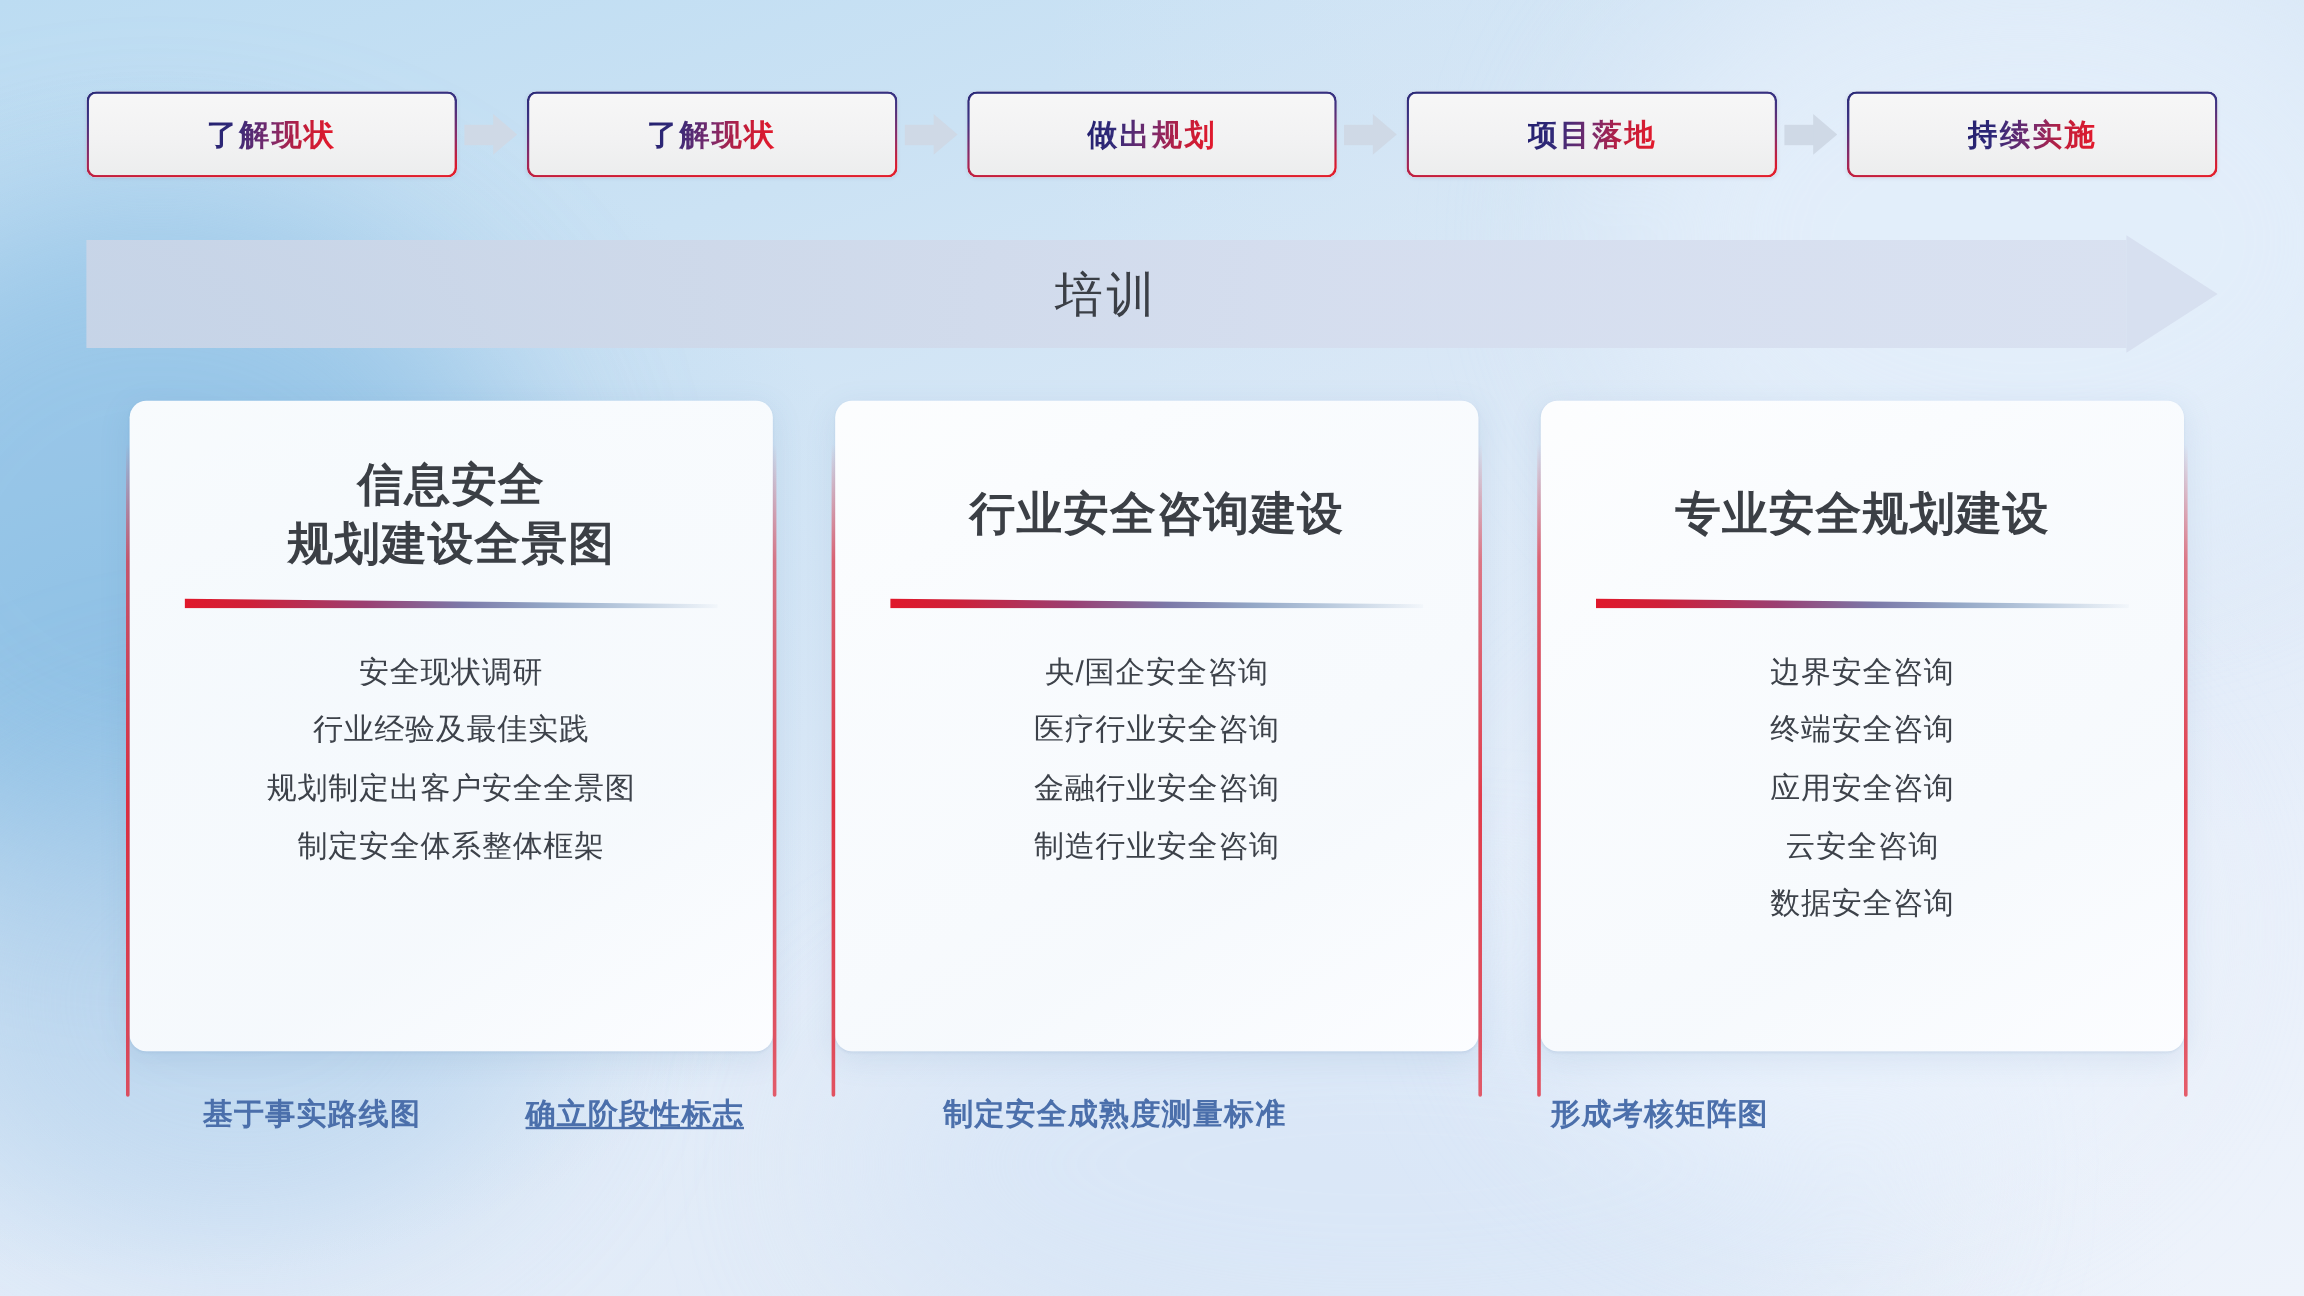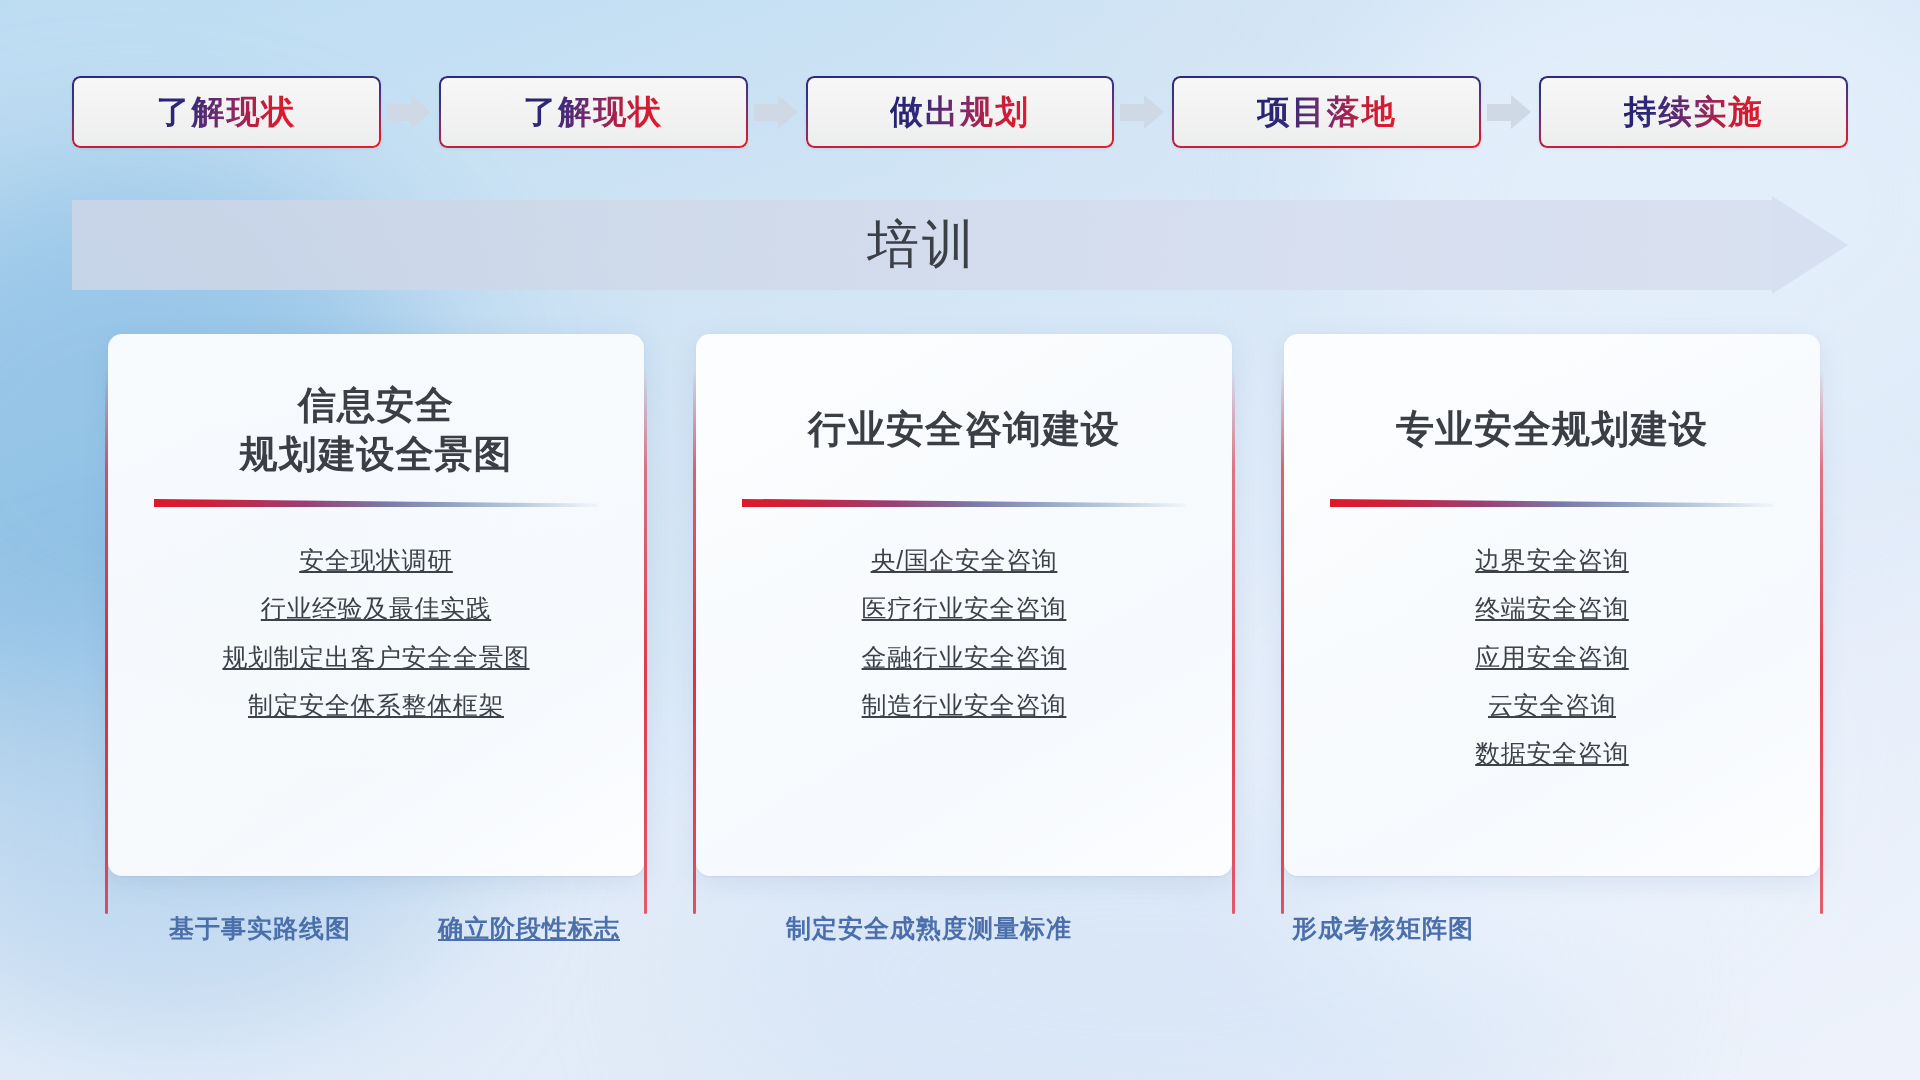--- a/index.html
+++ b/index.html
@@ -52,21 +52,21 @@
     padding: 1.6px;
     background: linear-gradient(177deg, #2b2a78 0%, #3b3383 28%, #8d2a66 62%, #d81a2e 88%, #e4202c 100%);
     -webkit-mask: linear-gradient(#000 0 0) content-box, linear-gradient(#000 0 0);
     -webkit-mask-composite: xor;
     mask: linear-gradient(#000 0 0) content-box, linear-gradient(#000 0 0);
     mask-composite: exclude;
     pointer-events: none;
   }
   .proc-label {
     position: relative; z-index: 2;
-    font-size: 33px;
+    font-size: 25px;
     font-weight: 700;
     letter-spacing: 2px;
     background: linear-gradient(100deg, #231f6e 0%, #312a79 22%, #7b2a6c 50%, #c31d39 74%, #e8192a 100%);
     -webkit-background-clip: text;
     background-clip: text;
     color: transparent;
     -webkit-text-fill-color: transparent;
     white-space: nowrap;
   }
   .proc-arrow {
@@ -107,21 +107,21 @@
     width: 0; height: 0;
     border-top: 49px solid transparent;
     border-bottom: 49px solid transparent;
     border-left: 76px solid rgba(214,222,239,0.92);
   }
   .banner-text {
     position: absolute;
     left: 0; top: 0;
     width: 1700px; height: 90px;
     display: flex; align-items: center; justify-content: center;
-    font-size: 52px; font-weight: 500;
+    font-size: 40px; font-weight: 500;
     color: #3b3f46;
     letter-spacing: 3px;
   }
 
   
   .cards {
     position: absolute;
     left: 108px; top: 334px;
     width: 1712px; height: 542px;
     display: flex;
@@ -185,21 +185,20 @@
     margin-top: 26px;
     list-style: none;
     text-align: center;
   }
   .card-list li {
     font-size: 25px;
     color: #3d424a;
     line-height: 1.05;
     padding: 11px 8px;
     letter-spacing: 0.6px;
-    text-decoration: underline;
   }
 
   
   .captions {
     position: absolute;
     left: 0; top: 912px;
     width: 1920px; height: 48px;
   }
   .caption {
     position: absolute;

